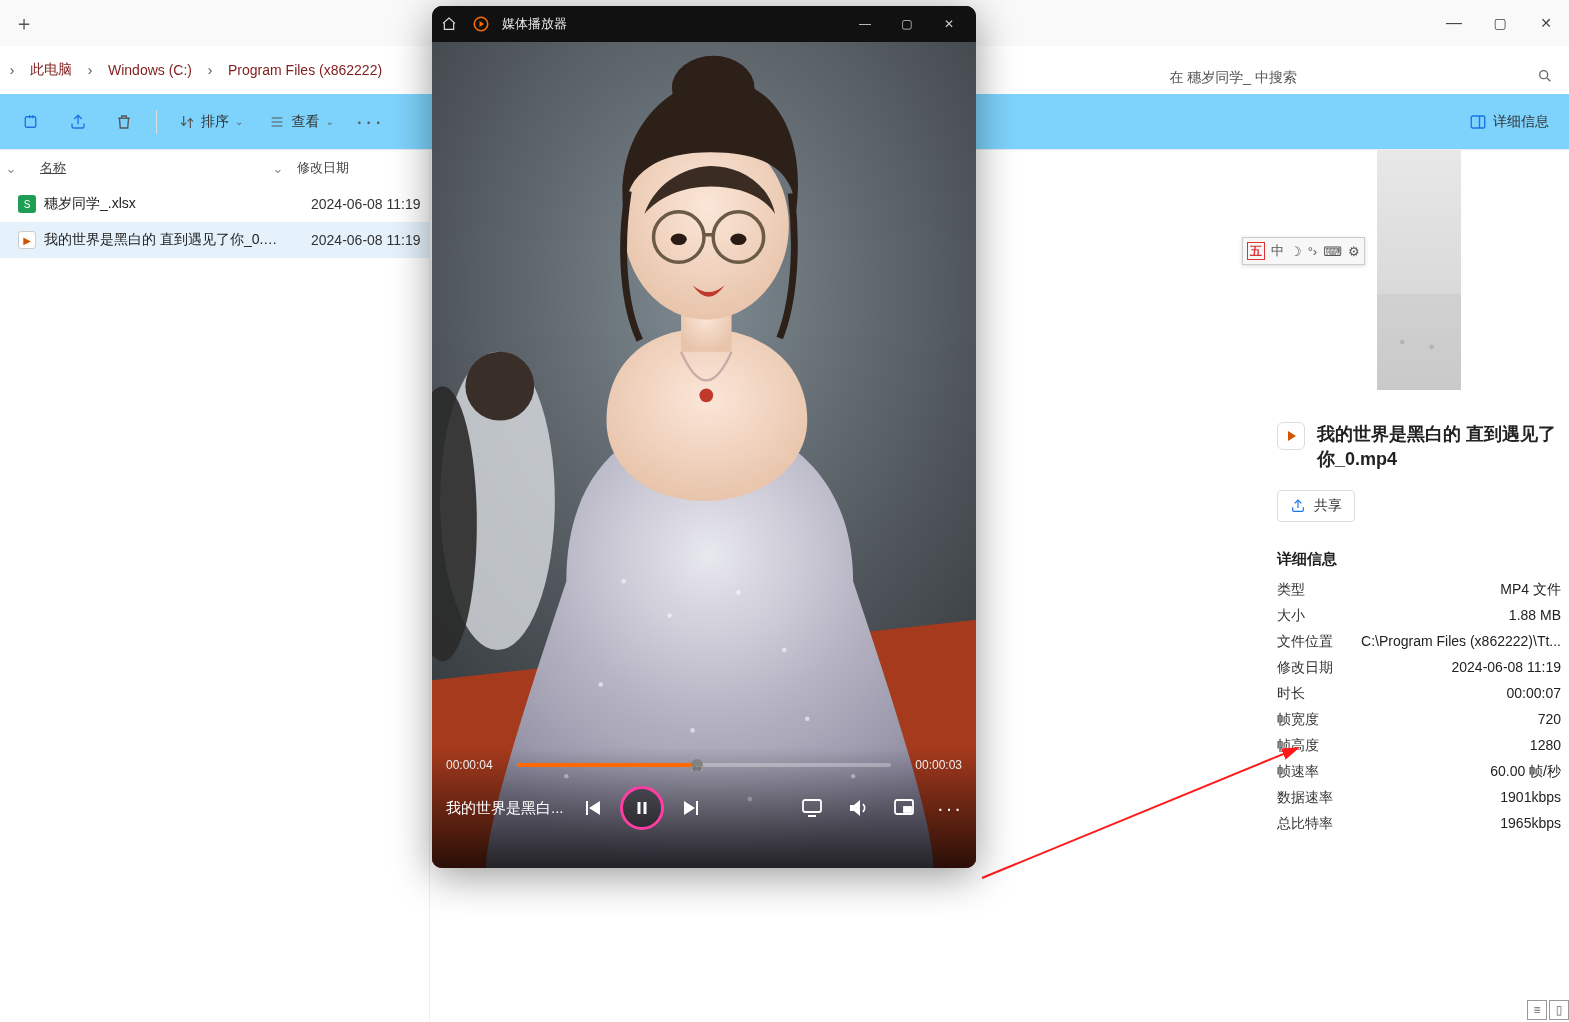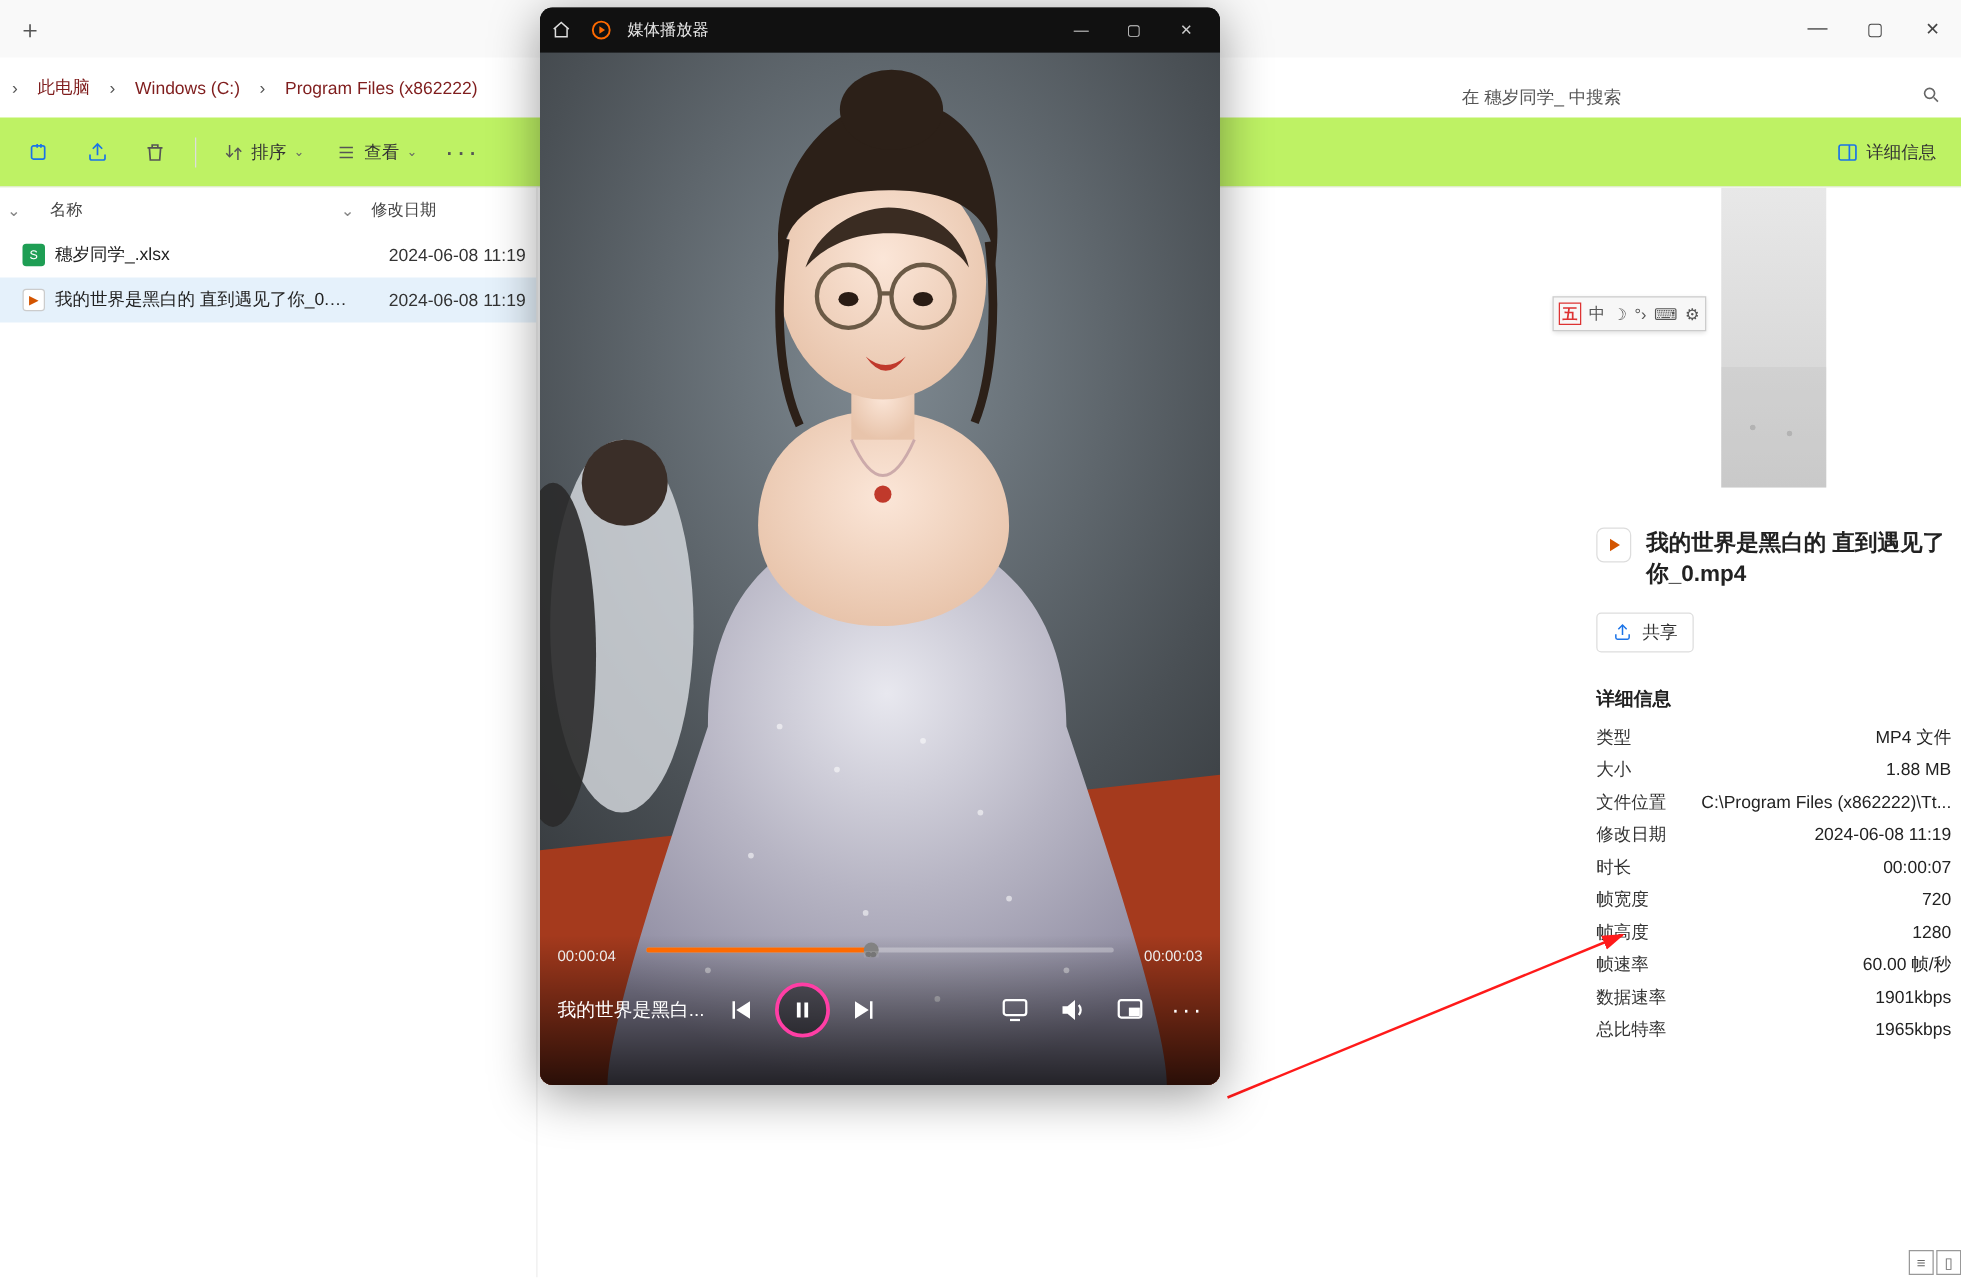--- a/index.html
+++ b/index.html
@@ -15,38 +15,38 @@
 .win-controls .dash { font-size: 16px; }
 
 
 .addressbar { height: 48px; display: flex; align-items: center; padding: 0 4px 0 0; }
 .addressbar .chev { width: 24px; text-align: center; color: #555; }
 .addressbar .crumb { padding: 4px 6px; color: #7f1d1d; }
 .searchbox { margin-left: auto; height: 34px; display: flex; align-items: flex-end; padding: 0 12px; color: #555; }
 .searchbox span.si { margin-left: auto; }
 
 
-.toolbar { height: 56px; display: flex; align-items: center; padding: 0 12px; border-bottom: 1px solid #ececec; gap: 6px; background: #bef264; }
+.toolbar { height: 56px; display: flex; align-items: center; padding: 0 12px; border-bottom: 1px solid #ececec; gap: 6px; background: #7dd3fc; }
 .tbtn { width: 40px; height: 36px; display: flex; align-items: center; justify-content: center; border-radius: 4px; color: #1a73e8; }
 .tbtn.gray { color: #555; }
 .tbtn svg { width: 18px; height: 18px; }
 .tsep { width: 1px; height: 24px; background: #ddd; margin: 0 6px; }
 .tdrop { display: flex; align-items: center; gap: 6px; padding: 0 10px; height: 36px; border-radius: 4px; color: #333; }
 .tdrop .caret { font-size: 10px; color: #666; }
 .tright { margin-left: auto; display: flex; align-items: center; gap: 8px; }
 .detail-toggle { display: flex; align-items: center; gap: 6px; color: #333; padding: 0 8px; }
 
 
 .main { position: absolute; top: 150px; left: 0; right: 0; bottom: 0; display: flex; background: #fff; }
 
 
 .filelist { width: 430px; flex-shrink: 0; border-right: 1px solid #eee; }
 .colheaders { height: 36px; display: flex; align-items: center; color: #444; font-size: 13px; }
 .colheaders .chevcol { width: 22px; text-align: center; color: #888; }
-.colheaders .namecol { flex: 1; padding-left: 18px; }
+.colheaders .namecol { flex: 1; padding-left: 18px; text-decoration: underline; }
 .colheaders .ns { width: 22px; text-align: center; color: #888; }
 .colheaders .datecol { width: 140px; padding-left: 8px; }
 .filerow { height: 36px; display: flex; align-items: center; font-size: 14px; padding-left: 18px; }
 .filerow.selected { background: #e5f1fb; }
 .filerow .ficon { width: 18px; height: 18px; margin-right: 8px; border-radius: 3px; display: flex; align-items: center; justify-content: center; font-size: 10px; }
 .filerow .fname { flex: 1; overflow: hidden; text-overflow: ellipsis; white-space: nowrap; }
 .filerow .fdate { width: 140px; color: #333; padding-left: 22px; }
 
 
 .details { flex: 1; overflow: hidden; display: flex; flex-direction: column; padding: 0 0 0 0; }
@@ -82,21 +82,21 @@
 
 
 .player { position: absolute; left: 432px; top: 6px; width: 544px; height: 862px; background: #000; border-radius: 10px; overflow: hidden; box-shadow: 0 8px 40px rgba(0,0,0,.4); display: flex; flex-direction: column; z-index: 1000; }
 .ptitlebar { height: 36px; display: flex; align-items: center; color: #e8e8e8; font-size: 13px; padding: 0 6px; background: #111; gap: 10px; flex-shrink: 0; }
 .picon { width: 22px; height: 22px; display: flex; align-items: center; justify-content: center; }
 .pwinctl { margin-left: auto; display: flex; }
 .pwinctl div { width: 42px; height: 36px; display: flex; align-items: center; justify-content: center; color: #ccc; font-size: 12px; }
 .pvideo { flex: 1; background: linear-gradient(180deg,#3a3f44 0%,#6a6e73 30%,#8a8075 60%,#b03a1e 100%); position: relative; overflow: hidden; }
 .pvideo svg{ width:100%; height:100%; display:block;}
 .pcontrols { position: absolute; left: 0; right: 0; bottom: 0; height: 120px; background: linear-gradient(180deg, rgba(0,0,0,0), rgba(0,0,0,.75)); color: #fff; padding: 10px 14px 8px 14px; }
-.pseek { display: flex; gap: 24px; font-size: 12px; color: #eee; margin-bottom: 14px; }
+.pseek { display: flex; align-items: center; gap: 24px; font-size: 12px; color: #eee; margin-bottom: 14px; }
 .pbar { flex: 1; height: 4px; background: rgba(255,255,255,.3); position: relative; border-radius: 2px; }
 .pbar .prog { position: absolute; left: 0; top: 0; bottom: 0; background: #ff6a00; border-radius: 2px; }
 .pbar .thumb { position: absolute; top: 50%; width: 12px; height: 12px; background: #ff6a00; border-radius: 50%; transform: translate(-50%,-50%); }
 .prow2 { display: flex; align-items: center; gap: 16px; }
 .pnowtitle { font-size: 15px; color: #fff; max-width: 170px; overflow: hidden; white-space: nowrap; text-overflow: ellipsis; }
 .picons { margin-left: auto; display: flex; align-items: center; gap: 22px; }
 .pc { width: 24px; height: 24px; display: flex; align-items: center; justify-content: center; color: #fff; }
 .pplay { width: 44px; height: 44px; border-radius: 50%; border: 3px solid #ff3ea5; display: flex; align-items: center; justify-content: center; background: rgba(0,0,0,.4); }
 .pplay svg { width: 18px; height: 18px; }
 </style>

